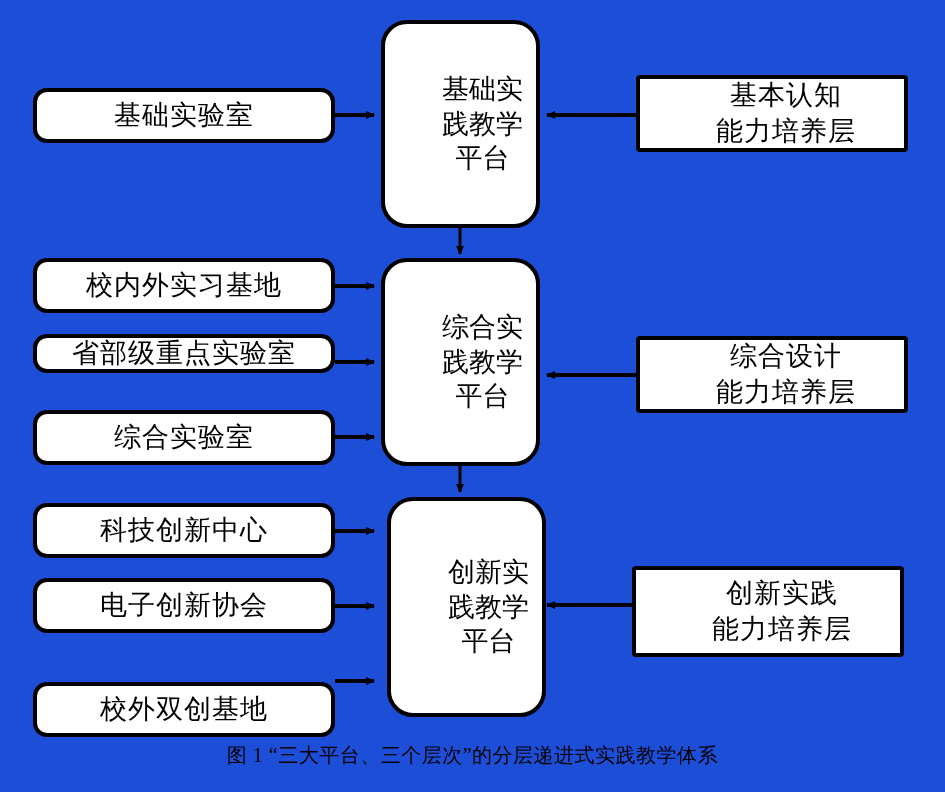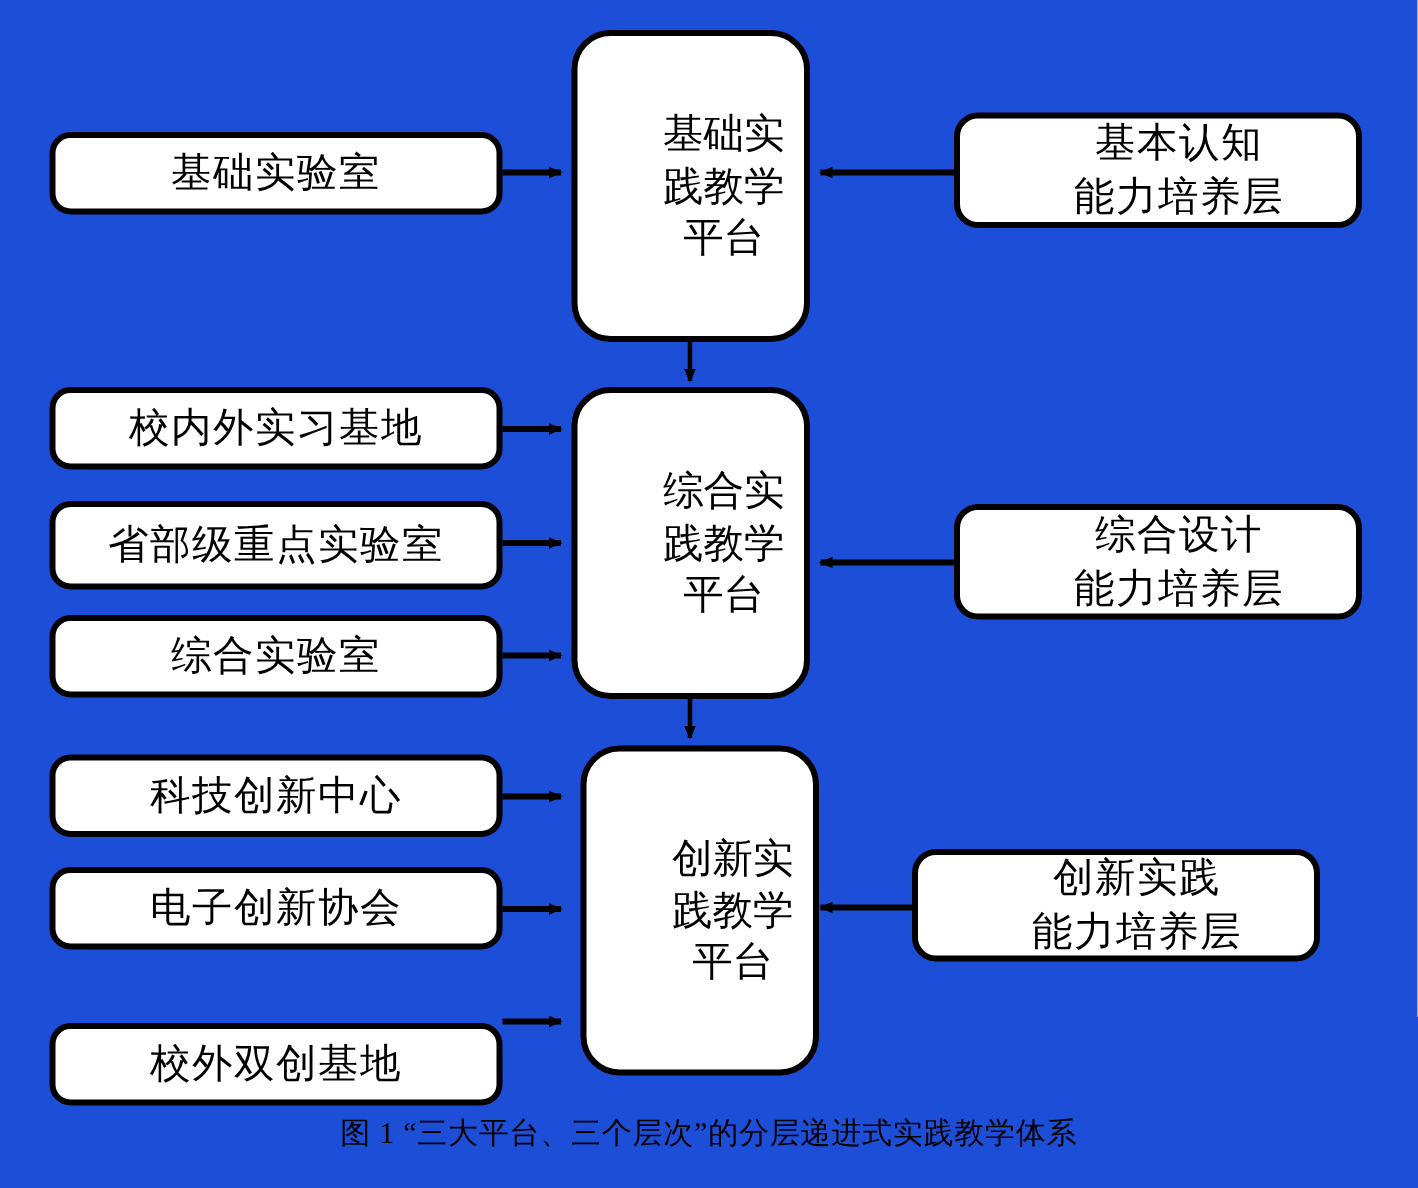--- a/index.html
+++ b/index.html
@@ -39,21 +39,21 @@
     font-size: 27px;
     letter-spacing: 1px;
   }
   .node-box.platform-node {
     border-radius: 26px;
     font-size: 27px;
     letter-spacing: 0px;
     padding-left: 44px;
   }
   .node-box.layer-node {
-    border-radius: 16px;
+    border-radius: 4px;
     font-size: 27px;
     letter-spacing: 1px;
     padding-left: 28px;
   }
   .platform-label {
     width: 92px;
     display: block;
     text-align: center;
     word-break: break-all;
     line-height: 1.28;
@@ -119,21 +119,21 @@
     <span class="platform-label">基础实践教学平台</span>
   </div>
 
   <div class="node-box layer-node" style="left:636px; top:75px; width:272px; height:77px;">
     <span class="layer-label"><span>基本认知</span><br><span>能力培养层</span></span>
   </div>
 
   <div class="node-box left-node" style="left:33px; top:258px; width:302px; height:55px;">
     <span>校内外实习基地</span>
   </div>
-  <div class="node-box left-node" style="left:33px; top:334px; width:302px; height:59px;align-items:center;">
+  <div class="node-box left-node" style="left:33px; top:334px; width:302px; height:39px;align-items:center;">
     <span>省部级重点实验室</span>
   </div>
   <div class="node-box left-node" style="left:33px; top:410px; width:302px; height:55px;">
     <span>综合实验室</span>
   </div>
 
   <div class="node-box platform-node" style="left:381px; top:258px; width:159px; height:208px;">
     <span class="platform-label">综合实践教学平台</span>
   </div>
 
@@ -148,19 +148,19 @@
     <span>电子创新协会</span>
   </div>
   <div class="node-box left-node" style="left:33px; top:653px; width:302px; height:55px;margin-top:29px;">
     <span>校外双创基地</span>
   </div>
 
   <div class="node-box platform-node" style="left:387px; top:497px; width:159px; height:220px;">
     <span class="platform-label">创新实践教学平台</span>
   </div>
 
-  <div class="node-box layer-node" style="left:608px; top:566px; width:272px; height:75px;">
+  <div class="node-box layer-node" style="left:632px; top:566px; width:272px; height:91px;">
     <span class="layer-label"><span>创新实践</span><br><span>能力培养层</span></span>
   </div>
 
   <div id="caption">图 1 “三大平台、三个层次”的分层递进式实践教学体系</div>
 
 </div>
 
 </body></html>

